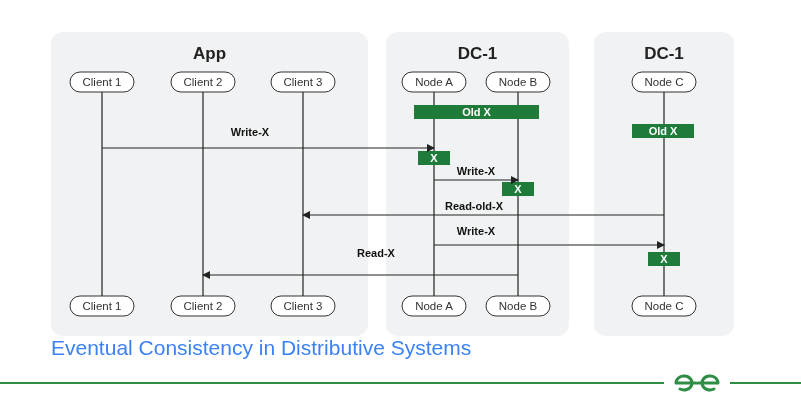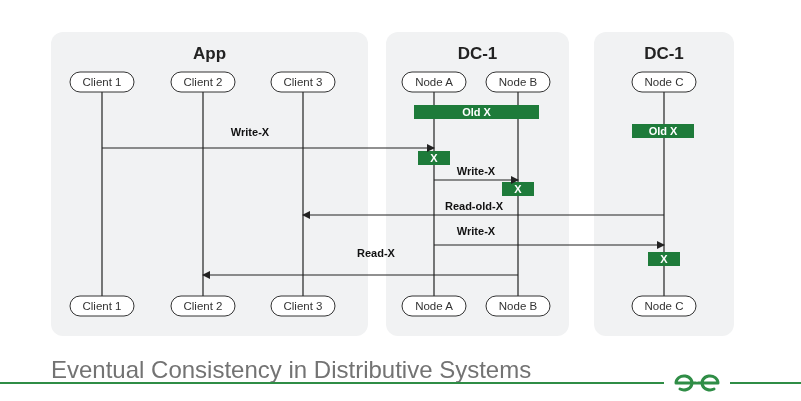--- a/index.html
+++ b/index.html
@@ -3,21 +3,21 @@
   <meta charset="utf-8">
   <style>
     html, body { margin: 0; padding: 0; background: #ffffff; }
     body { width: 801px; height: 401px; position: relative; overflow: hidden; font-family: "Liberation Sans", sans-serif; }
     .panel { position: absolute; background: #f1f2f3; border-radius: 12px; }
     .panel-title { position: absolute; left: 0; right: 0; top: 12px; text-align: center; font-size: 17px; font-weight: bold; color: #222; }
     svg#diagram { position: absolute; left: 0; top: 0; }
     .pill-text { font-family: "Liberation Sans", sans-serif; font-size: 11.5px; fill: #333; }
     .msg-label { font-family: "Liberation Sans", sans-serif; font-size: 11px; font-weight: bold; fill: #111; }
     .box-text { font-family: "Liberation Sans", sans-serif; font-size: 11px; font-weight: bold; fill: #ffffff; }
-    .caption { position: absolute; left: 51px; top: 356px; font-size: 24px; color: #737373; }
+    .caption { position: absolute; left: 51px; top: 336px; font-size: 21px; color: #3b82f6; }
     .footer-line { position: absolute; top: 382px; height: 2px; background: #2f8d46; }
     .logo { position: absolute; left: 672px; top: 373px; width: 50px; height: 20px; }
   </style>
 </head>
 <body>
 
 <div class="panel" style="left:51px;top:32px;width:317px;height:304px;">
   <div class="panel-title">App</div>
 </div>
 <div class="panel" style="left:386px;top:32px;width:183px;height:304px;">

